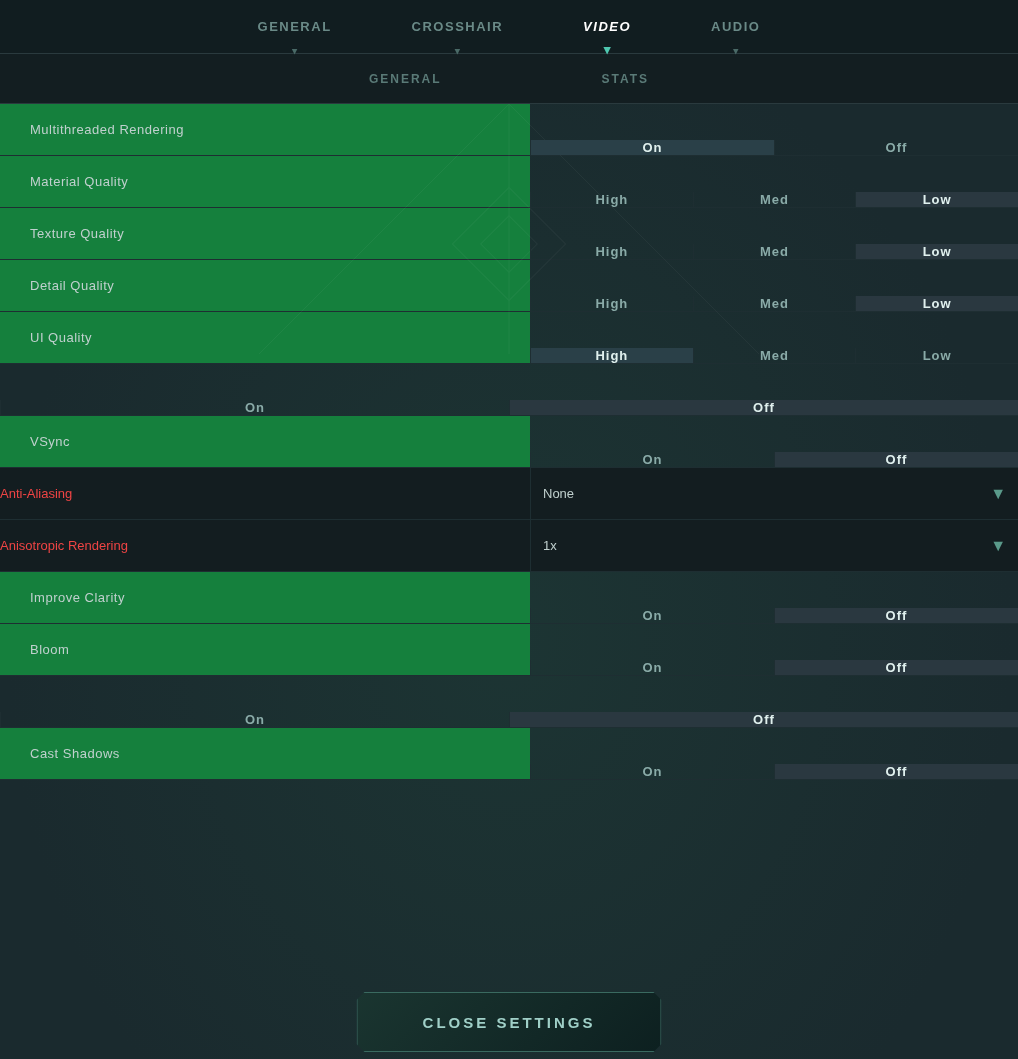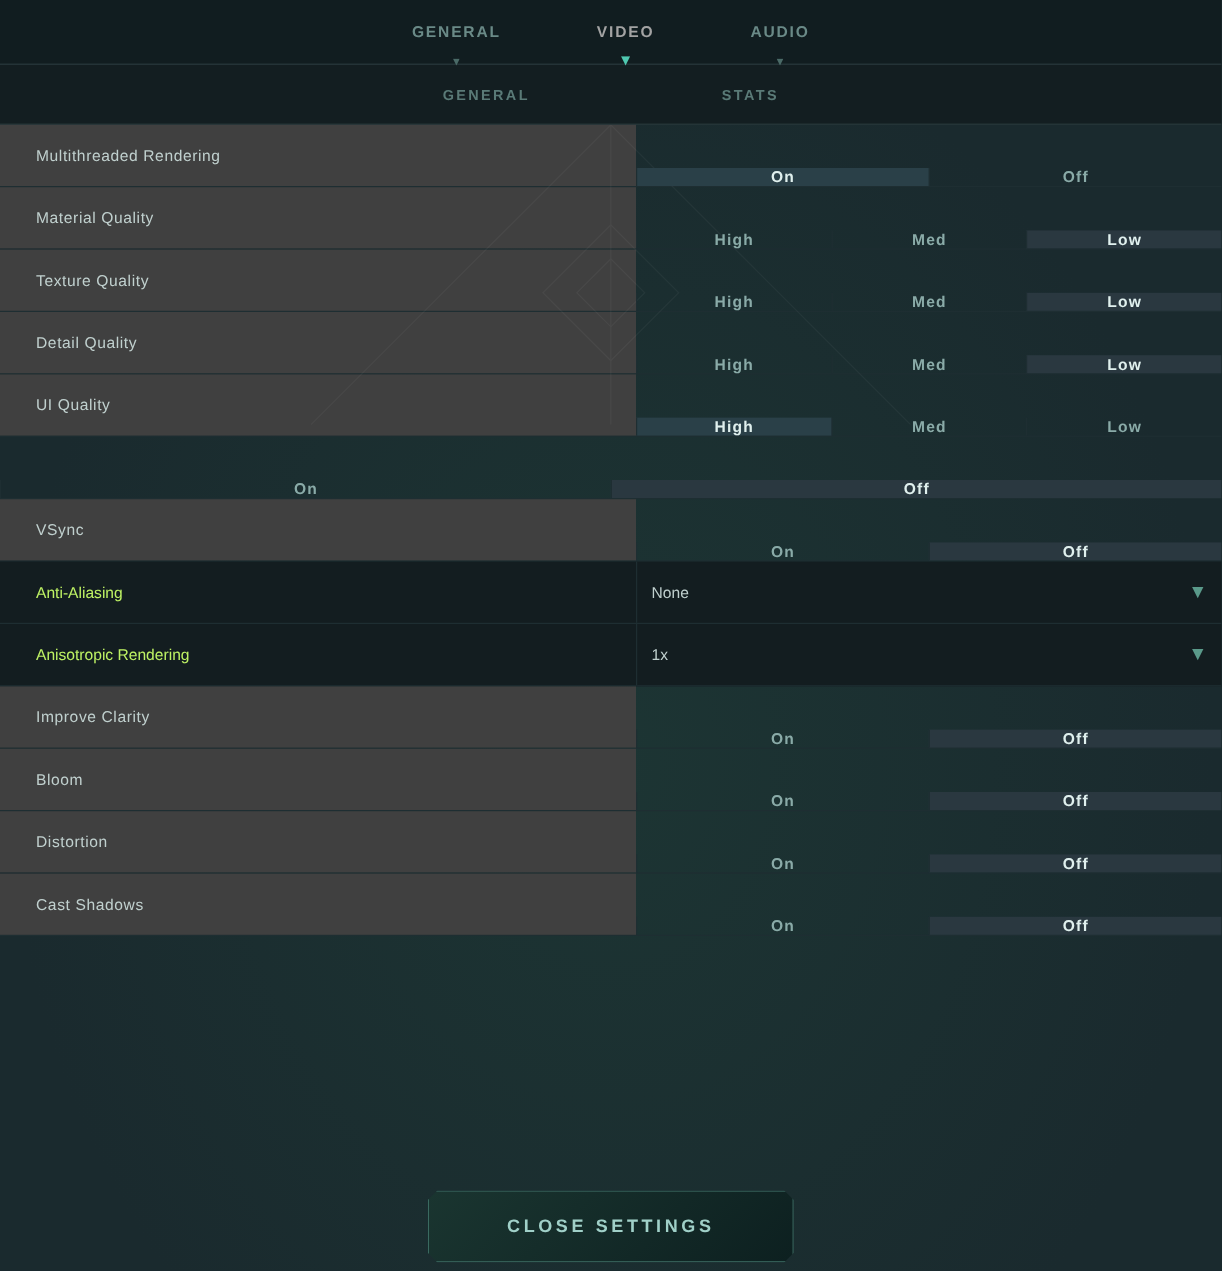--- a/index.html
+++ b/index.html
@@ -36,21 +36,22 @@
       font-size: 13px;
       font-weight: 700;
       letter-spacing: 1.5px;
       color: #6a8a87;
       cursor: pointer;
       position: relative;
       text-transform: uppercase;
     }
 
     .nav-item.active {
-      color: #a3a3a3;
+      color: #ffffff;
+      font-style: italic;
     }
 
     .nav-item.active::after {
       content: '';
       position: absolute;
       bottom: -1px;
       left: 50%;
       transform: translateX(-50%);
       width: 8px;
       height: 8px;
@@ -113,21 +114,21 @@
 
     .settings-label {
       flex: 0 0 530px;
       display: flex;
       align-items: center;
       padding-left: 30px;
       font-size: 13px;
       font-weight: 400;
       color: #c0d0ce;
       letter-spacing: 0.5px;
-      background-color: #404040;
+      background-color: #15803d;
     }
 
     .settings-options {
       flex: 1;
       display: flex;
       align-items: flex-end;
     }
 
     .option-btn {
       flex: 1;
@@ -161,23 +162,22 @@
       align-items: stretch;
       border-bottom: 1px solid #1e2e32;
       height: 52px;
       background-color: #131d20;
     }
 
     .dropdown-label {
       flex: 0 0 530px;
       display: flex;
       align-items: center;
-      padding-left: 30px;
-      font-size: 13px;
-      color: #bef264;
+      font-size: 13px;
+      color: #ef4444;
     }
 
     .dropdown-control {
       flex: 1;
       display: flex;
       align-items: center;
       justify-content: space-between;
       padding: 0 12px;
       border-left: 1px solid #1e2e32;
       font-size: 13px;
@@ -230,20 +230,21 @@
       height: 250px;
       opacity: 0.04;
       pointer-events: none;
     }
   </style>
 </head>
 <body>
 
 <nav class="top-nav">
   <div class="nav-item">GENERAL</div>
+  <div class="nav-item">CROSSHAIR</div>
   <div class="nav-item active">VIDEO</div>
   <div class="nav-item">AUDIO</div>
 </nav>
 
 <nav class="sub-nav">
   <div class="sub-nav-item">GENERAL</div>
   <div class="sub-nav-item">STATS</div>
 </nav>
 
 <svg class="bg-decoration" viewBox="0 0 500 250" xmlns="http://www.w3.org/2000/svg">
@@ -341,21 +342,20 @@
 
   <div class="settings-row">
     <div class="settings-label">Bloom</div>
     <div class="settings-options">
       <button class="option-btn">On</button>
       <button class="option-btn selected-dark">Off</button>
     </div>
   </div>
 
   <div class="settings-row">
-    <div class="settings-label">Distortion</div>
     <div class="settings-options">
       <button class="option-btn">On</button>
       <button class="option-btn selected-dark">Off</button>
     </div>
   </div>
 
   <div class="settings-row">
     <div class="settings-label">Cast Shadows</div>
     <div class="settings-options">
       <button class="option-btn">On</button>

